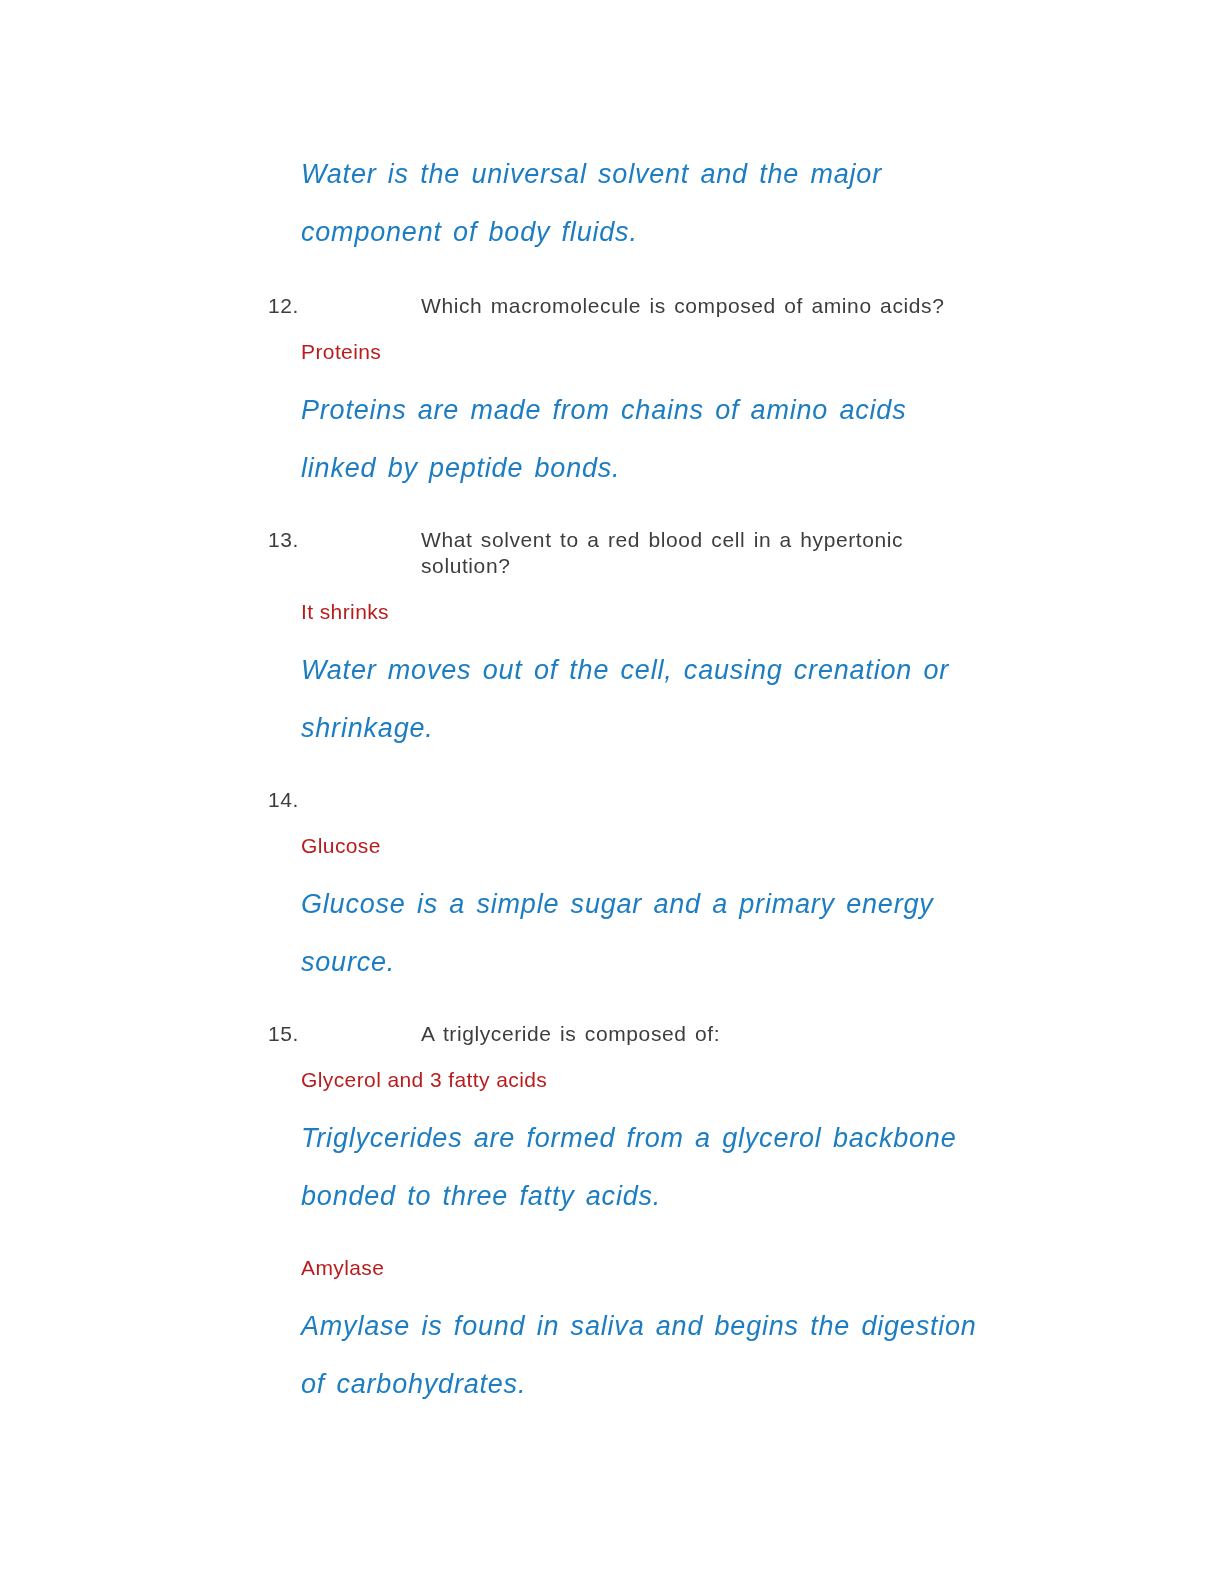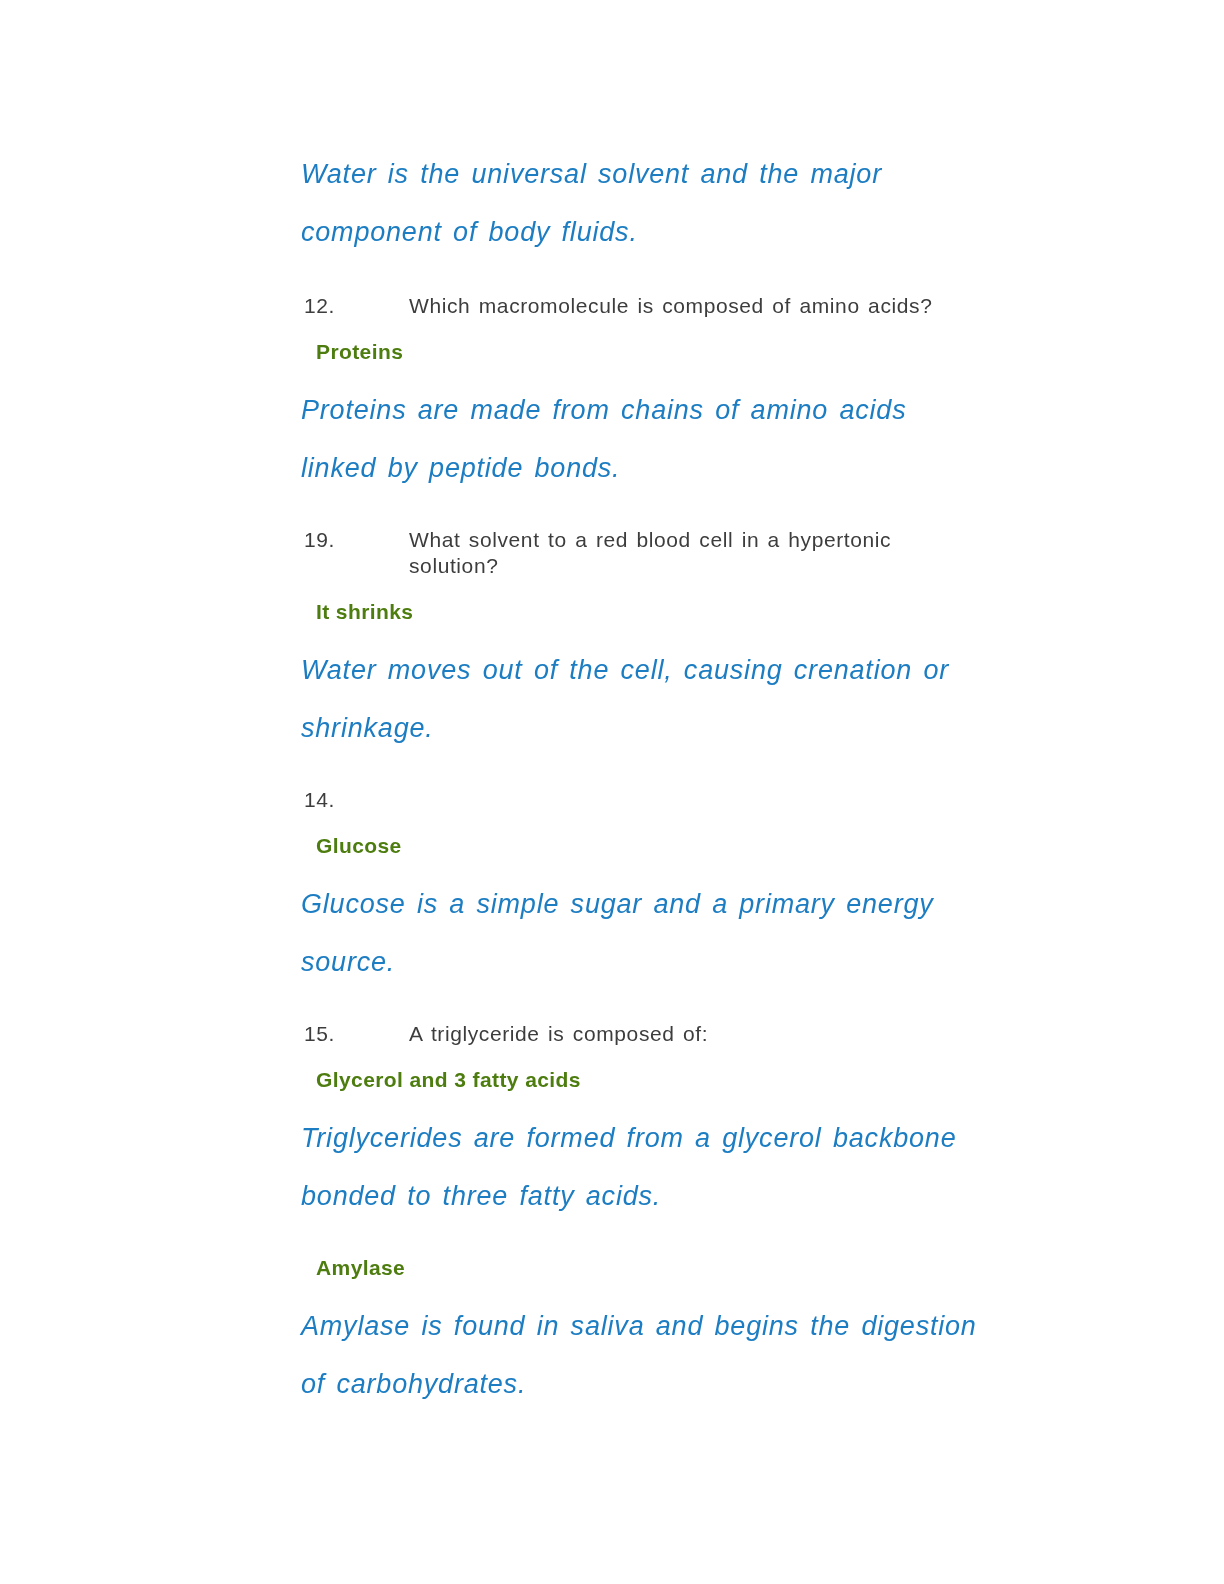--- a/index.html
+++ b/index.html
@@ -39,33 +39,33 @@
     align-items: baseline;
     color: #3d3d3d;
     font-size: 21px;
     line-height: 26px;
     letter-spacing: 0.6px;
     word-spacing: 2px;
     margin: 0 0 20px 0;
   }
   .question-number {
     flex: 0 0 105px;
-    margin-left: 36px;
   }
   .question-text {
     flex: 1 1 auto;
+    margin-left: 48px;
   }
   
   .answer {
-    color: #4d7c0f;
-    font-weight: 700;
+    color: #b91c1c;
+    font-weight: 400;
     font-size: 21px;
     line-height: 26px;
     letter-spacing: 0.4px;
-    margin: 0 0 16px 48px;
+    margin: 0 0 16px 33px;
   }
   .question-block {
     margin: 0;
   }
 </style>
 </head>
 <body>
 
 <div class="page">
 
@@ -75,21 +75,21 @@
     <div class="question-row">
       <span class="question-number">12.</span>
       <span class="question-text">Which macromolecule is composed of amino acids?</span>
     </div>
     <p class="answer">Proteins</p>
     <p class="explanation">Proteins are made from chains of amino acids linked by peptide bonds.</p>
   </div>
 
   <div class="question-block">
     <div class="question-row">
-      <span class="question-number">19.</span>
+      <span class="question-number">13.</span>
       <span class="question-text">What solvent to a red blood cell in a hypertonic solution?</span>
     </div>
     <p class="answer">It shrinks</p>
     <p class="explanation">Water moves out of the cell, causing crenation or shrinkage.</p>
   </div>
 
   <div class="question-block">
     <div class="question-row">
       <span class="question-number">14.</span>
     </div>

